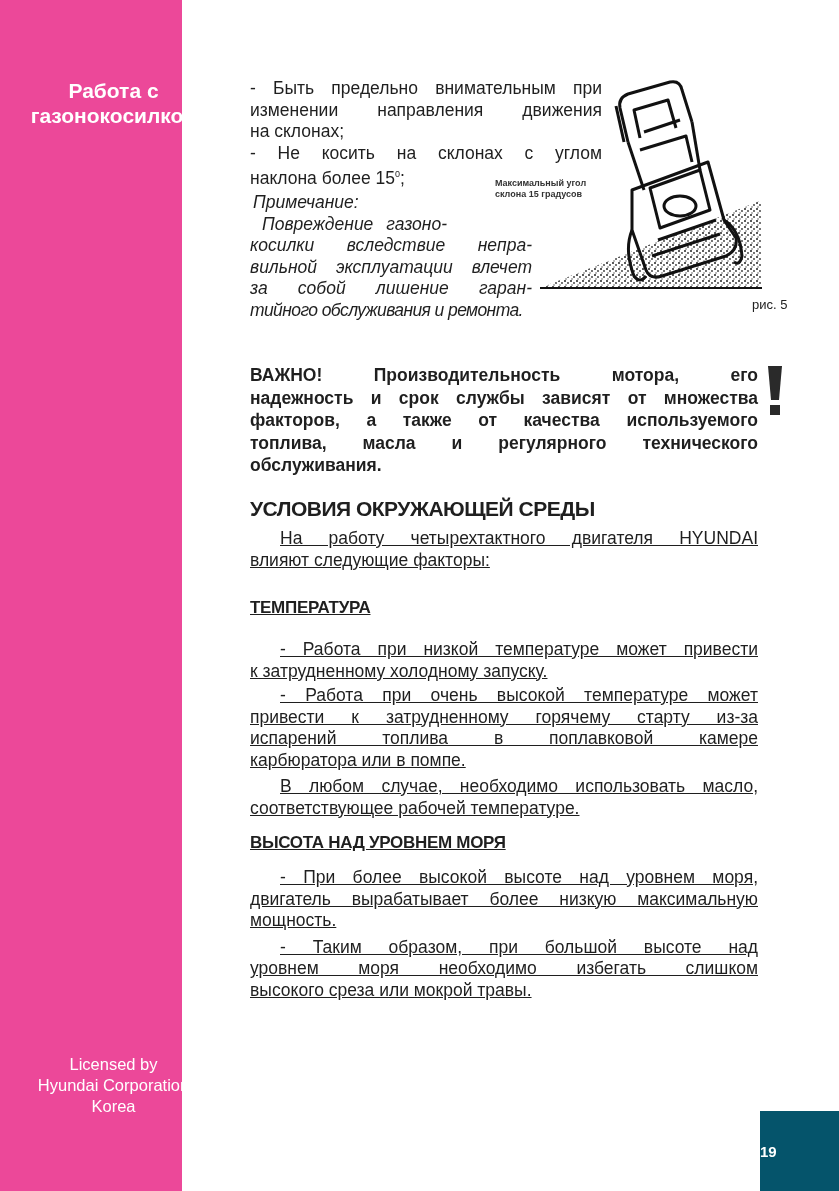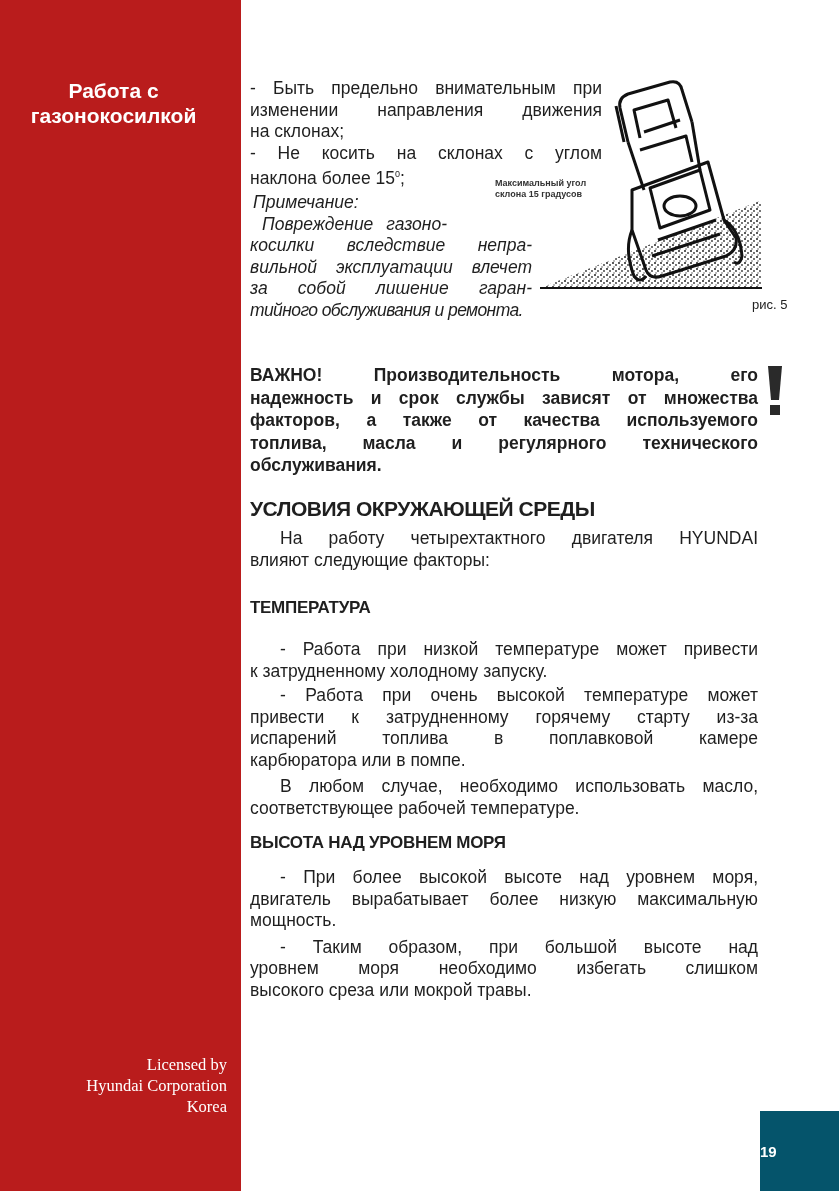--- a/index.html
+++ b/index.html
@@ -3,39 +3,39 @@
 <meta charset="utf-8">
 <style>
   html, body { margin: 0; padding: 0; }
   body {
     width: 839px; height: 1191px; position: relative; overflow: hidden;
     background: #ffffff;
     font-family: "Liberation Sans", sans-serif;
     color: #1f1f1f;
   }
   .sidebar {
-    position: absolute; left: 0; top: 0; width: 241px; height: 1191px;
-    background: #b91c1c;
+    position: absolute; left: 0; top: 0; width: 182px; height: 1191px;
+    background: #ec4899;
   }
   .side-title {
     position: absolute; left: 0; top: 78px; width: 227px;
     text-align: center; color: #ffffff; font-weight: bold;
     font-size: 21px; line-height: 25px;
   }
   .side-title div { white-space: nowrap; }
   .license {
     position: absolute; left: 0; top: 1054px; width: 227px;
-    text-align: right; color: #ffffff; font-size: 16.5px; line-height: 21px; font-family: Liberation Serif, serif;
+    text-align: center; color: #ffffff; font-size: 16.5px; line-height: 21px;
   }
   .page-num-box {
     position: absolute; left: 760px; top: 1111px; width: 79px; height: 80px;
     background: #05546b; color: #ffffff; font-weight: bold; font-size: 15px;
     display: flex; align-items: center; justify-content: flex-start;
   }
-  .content { position: absolute; left: 250px; width: 508px; }
+  .content { position: absolute; left: 250px; width: 508px; text-decoration: underline; }
   .p {
     font-size: 17.5px; line-height: 21.5px; text-align: justify;
     text-align-last: left;
   }
   .line { display: block; white-space: nowrap; }
   .just { display: block; text-align: justify; text-align-last: justify; white-space: normal; }
   .ind { text-indent: 30px; }
   .italic { font-style: italic; }
   .intro { position: absolute; left: 250px; top: 78px; width: 352px; }
   .note { position: absolute; left: 250px; top: 192px; width: 310px; }

